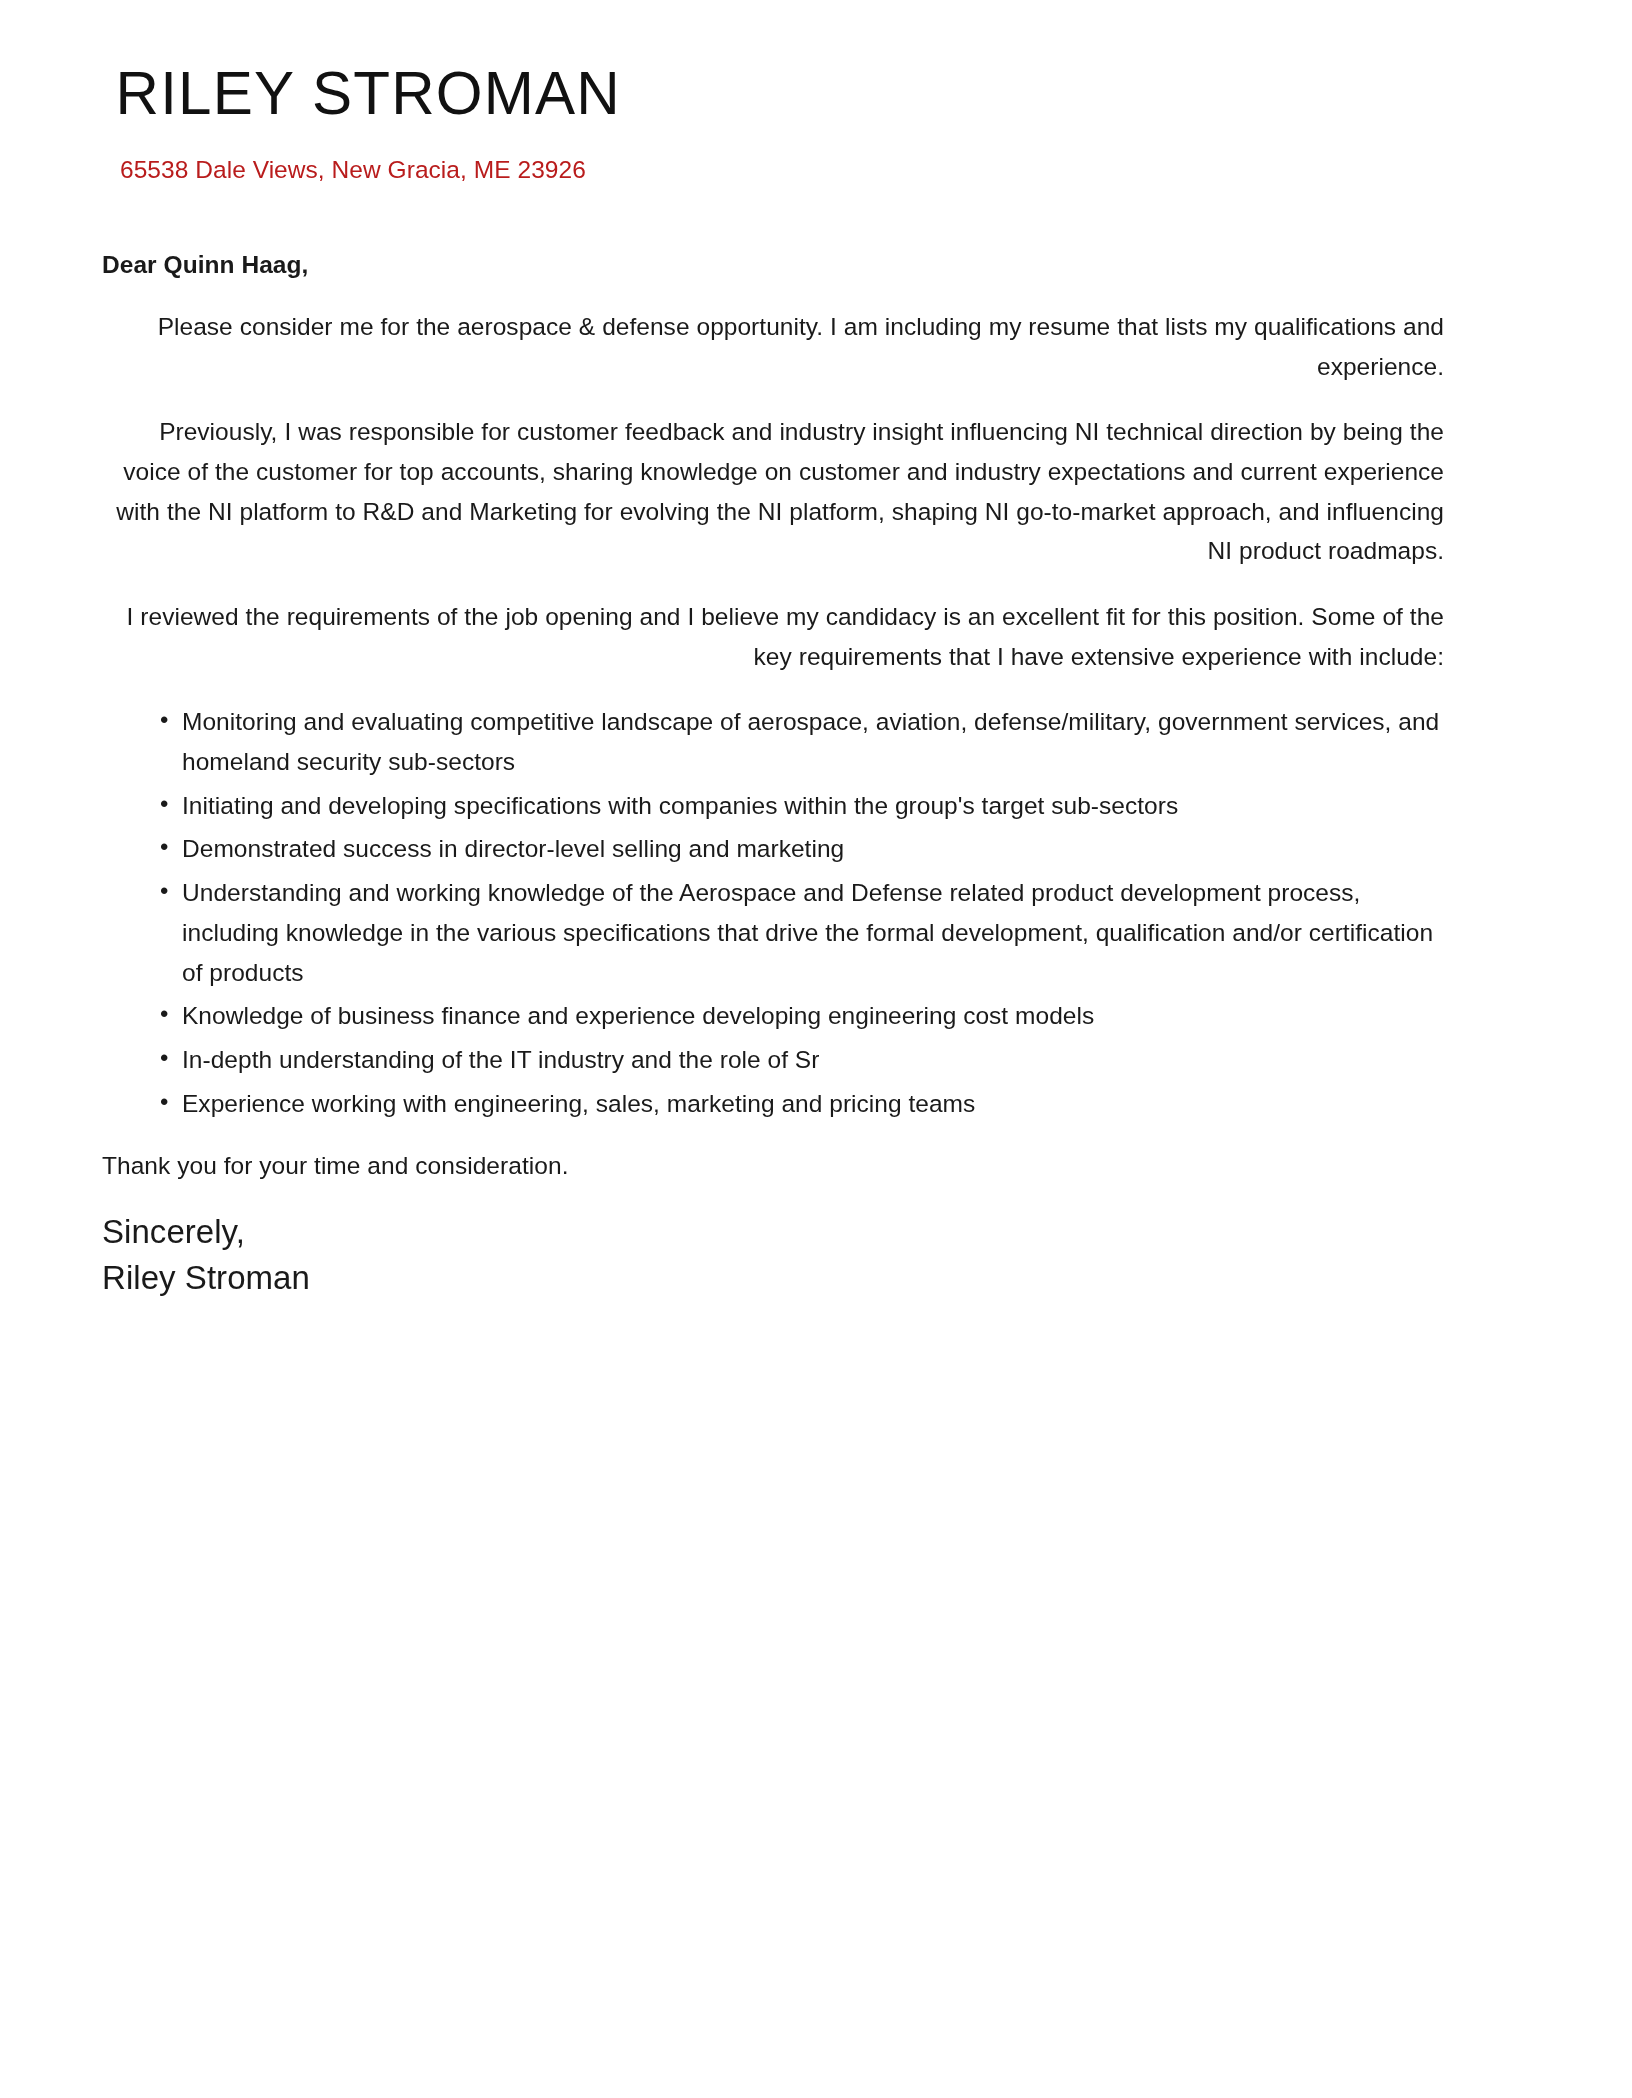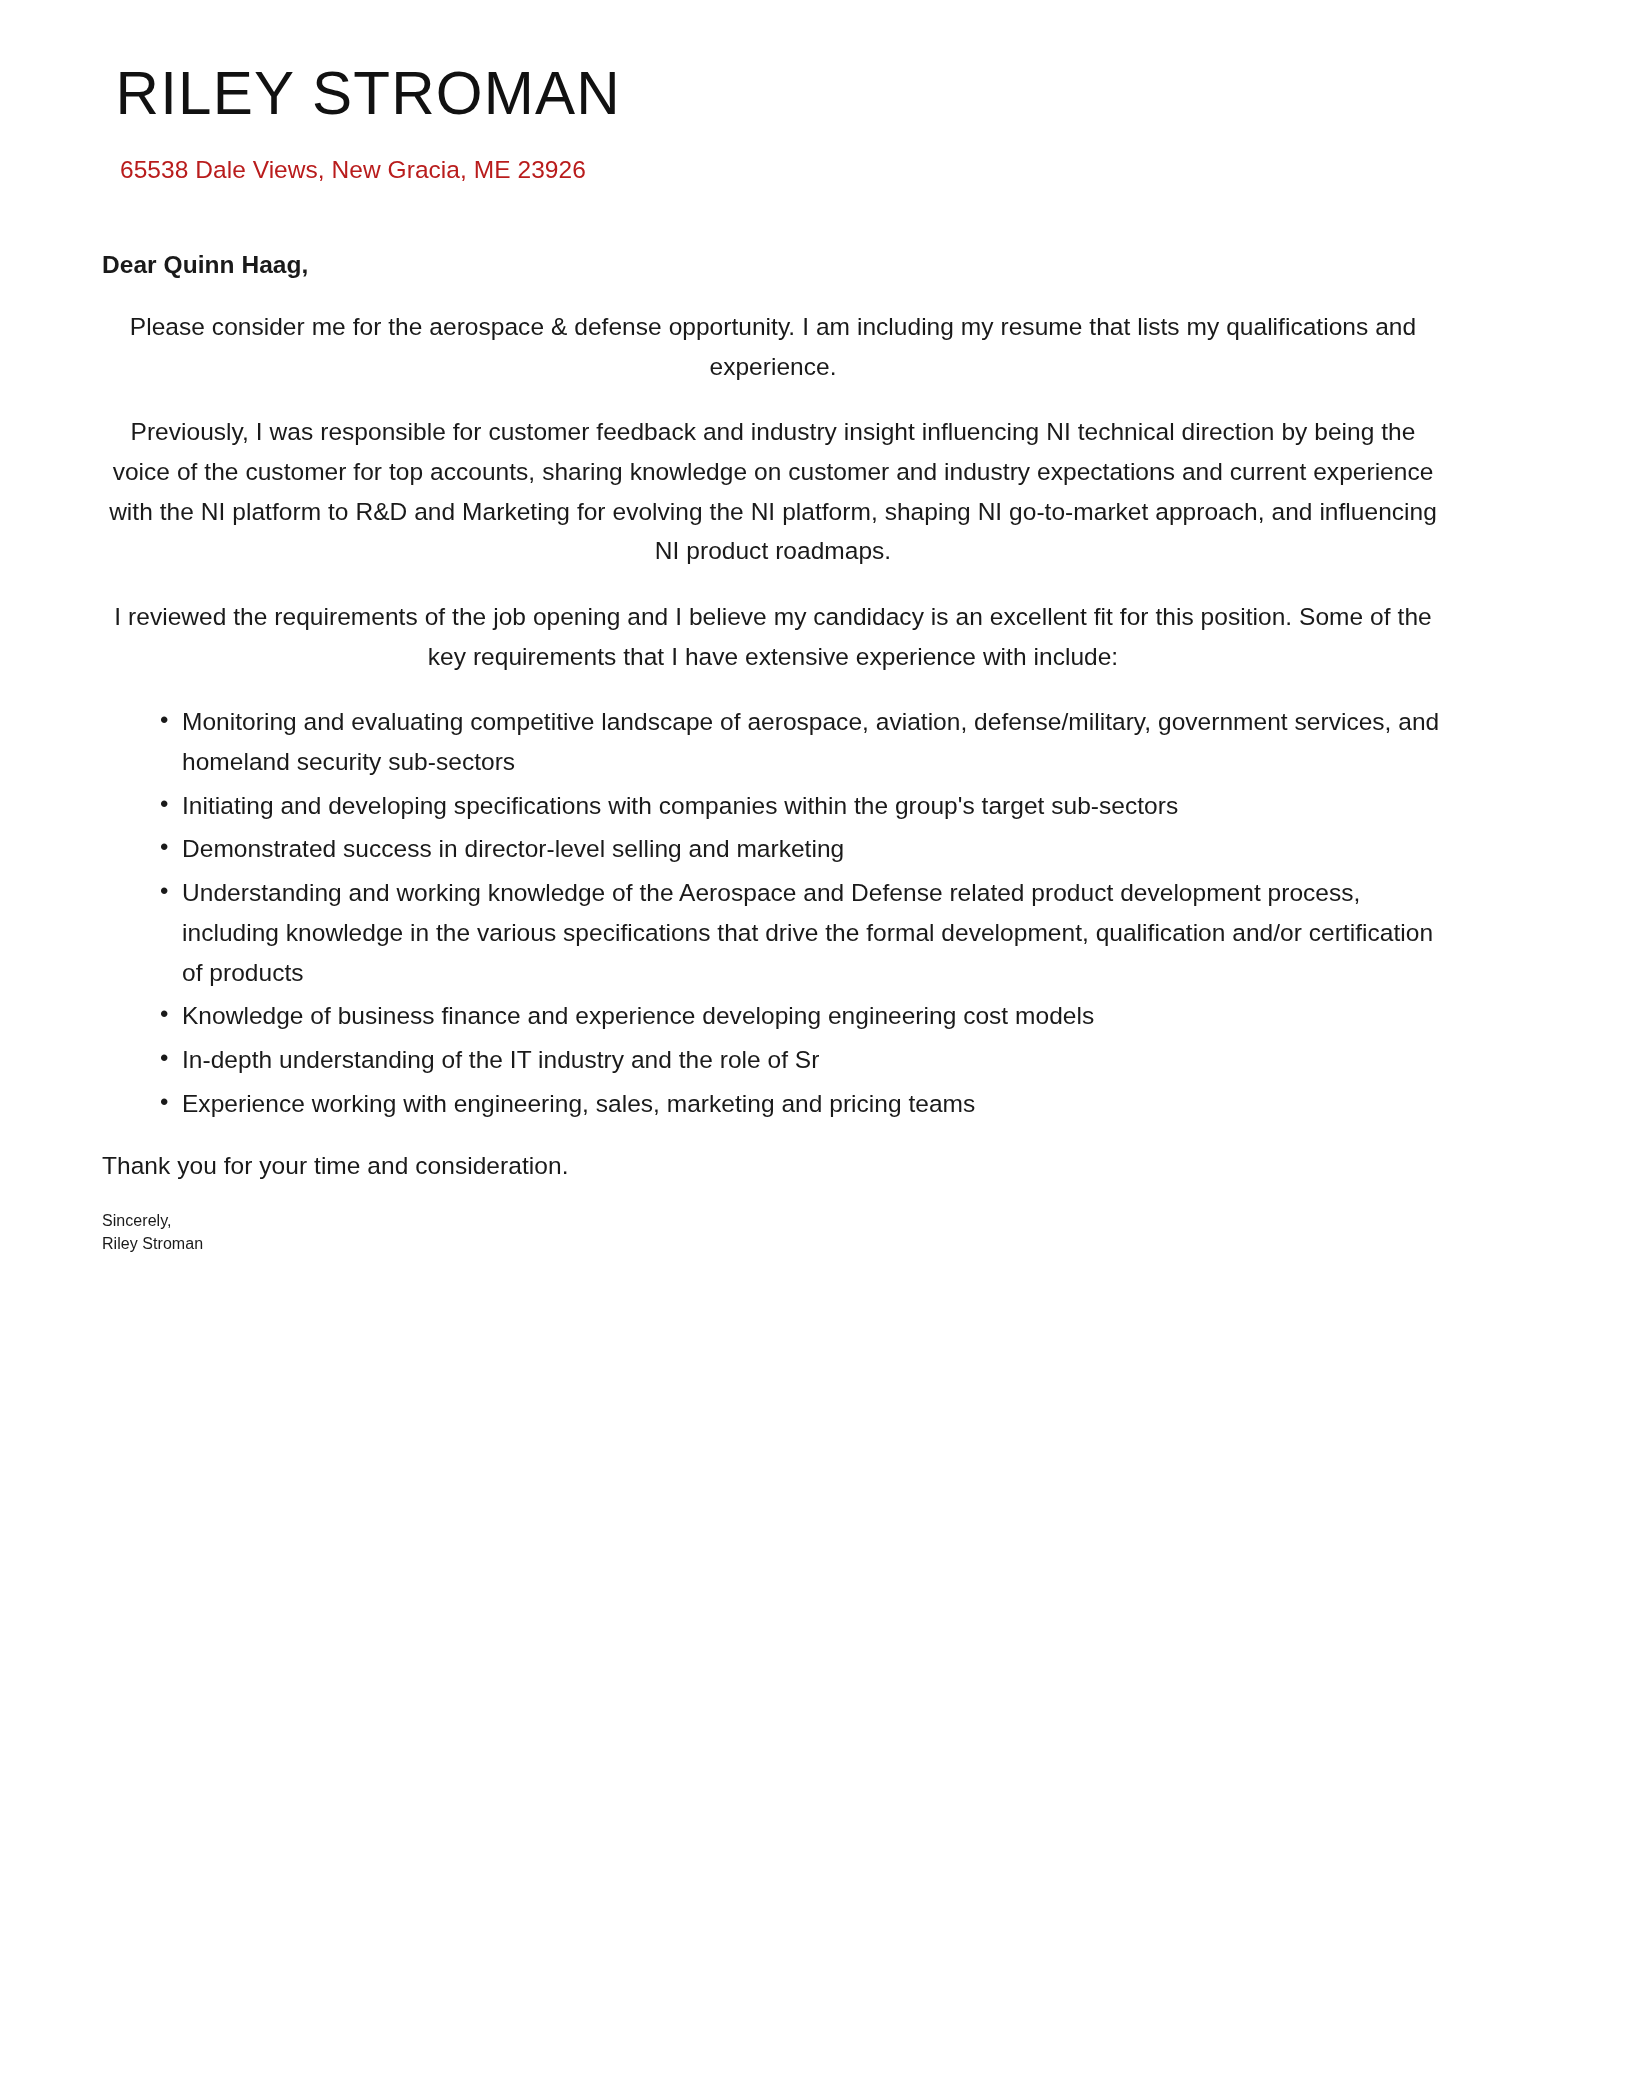--- a/index.html
+++ b/index.html
@@ -57,21 +57,21 @@
     font-weight: 700;
     line-height: 1.35;
     margin: 0 0 26px 0;
     letter-spacing: 0.05px;
   }
   p.para {
     font-size: 24.5px;
     line-height: 1.62;
     margin: 0 0 26px 0;
     letter-spacing: 0.03px;
-    text-align: center;
+    text-align: right;
     word-spacing: 0.1px;
   }
   ul.req-list {
     margin: 0 0 26px 0;
     padding-left: 54px;
     list-style: none;
   }
   ul.req-list li {
     font-size: 24.5px;
     line-height: 1.62;
@@ -90,21 +90,21 @@
     color: #1a1a1a;
   }
   .closing-thanks {
     font-size: 24.5px;
     font-weight: 400;
     line-height: 1.4;
     margin: 24px 0 26px 0;
     letter-spacing: 0.05px;
   }
   .signoff {
-    font-size: 16px;
+    font-size: 33px;
     line-height: 1.35;
     margin: 0;
     letter-spacing: 0.05px;
   }
   .signoff .sig-line {
     display: block;
     margin-bottom: 2px;
   }
 </style>
 </head>

